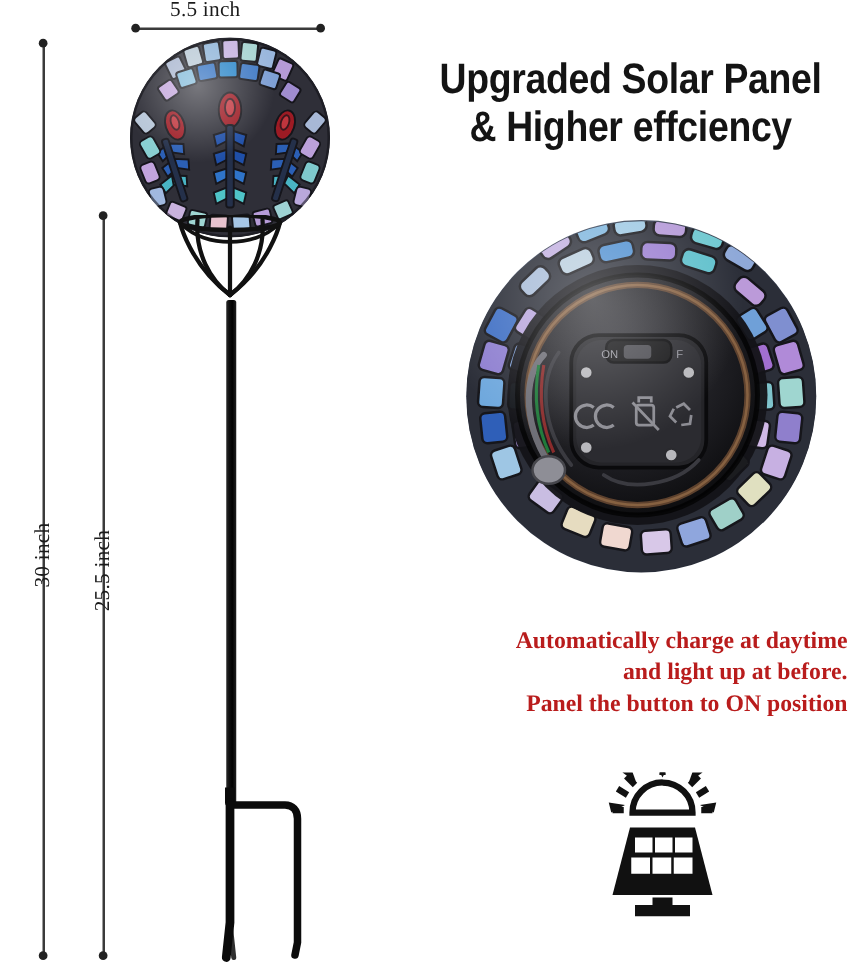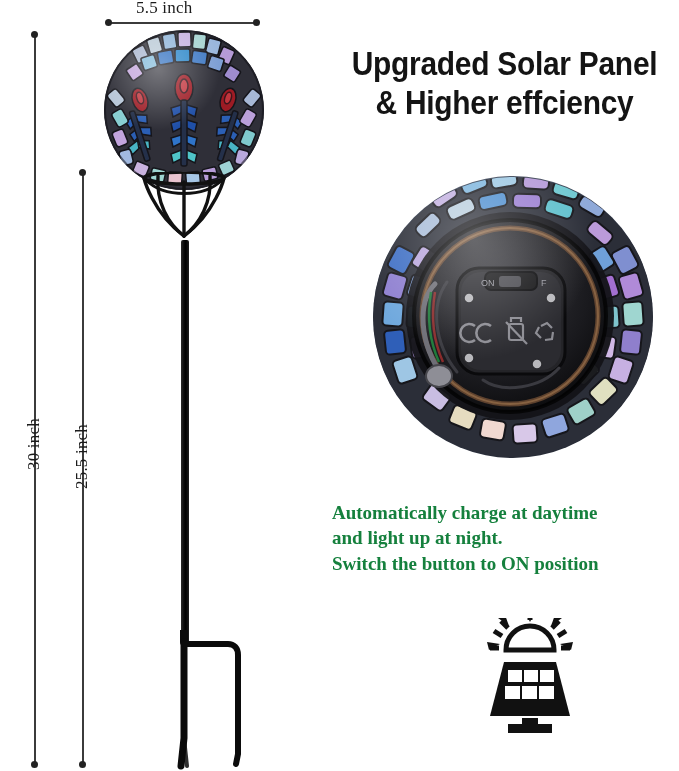--- a/index.html
+++ b/index.html
@@ -54,23 +54,23 @@
   }
 
   .detail-photo{
     position:absolute;left:373px;top:176px;width:280px;height:282px;border-radius:50%;
     overflow:hidden;
     background:radial-gradient(circle at 38% 24%, #6f7a8c 0%, #3b4252 45%, #1d2029 100%);
   }
   .detail-photo svg{position:absolute;inset:0;}
 
   .body-text{
-    position:absolute;left:332px;top:500px;width:346px;text-align:left;
+    position:absolute;left:332px;top:500px;width:346px;text-align:right;
     font-family:"Liberation Serif",serif;font-weight:bold;
-    font-size:19px;line-height:1.34;color:#15803d;
+    font-size:19px;line-height:1.34;color:#b91c1c;
   }
 
   .solar-icon{position:absolute;left:468px;top:618px;width:124px;height:122px;}
   .solar-icon svg{display:block;}
 </style>
 </head>
 <body>
 
 <div class="stage">
 
@@ -342,22 +342,22 @@
         <path d="M58 116 C54 140 56 164 66 186" stroke="#1f7a3a" stroke-width="2.5" fill="none"></path>
         <path d="M62 116 C58 140 60 164 70 186" stroke="#8a2b2b" stroke-width="2.5" fill="none"></path>
 
         <rect width="280" height="282" fill="url(#dlight)"></rect>
       </g>
     </svg>
   </div>
 
   <div class="body-text">
     <div>Automatically charge at daytime</div>
-    <div>and light up at night.</div>
-    <div>Switch the button to ON position</div>
+    <div>and light up at before.</div>
+    <div>Panel the button to ON position</div>
   </div>
 
   <div class="solar-icon">
     <svg viewBox="0 0 124 122" width="124" height="122">
 
       <g>
         <path d="M62 8 a24 24 0 0 1 24 24 H38 A24 24 0 0 1 62 8 Z" fill="none" stroke="#111" stroke-width="5"></path>
         <g stroke="#111" stroke-width="5" stroke-linecap="butt">
           <path d="M62 2 L62 -4"></path>
           <path d="M62 4 L57 -6 L67 -6 Z" fill="#111" stroke="none"></path>

